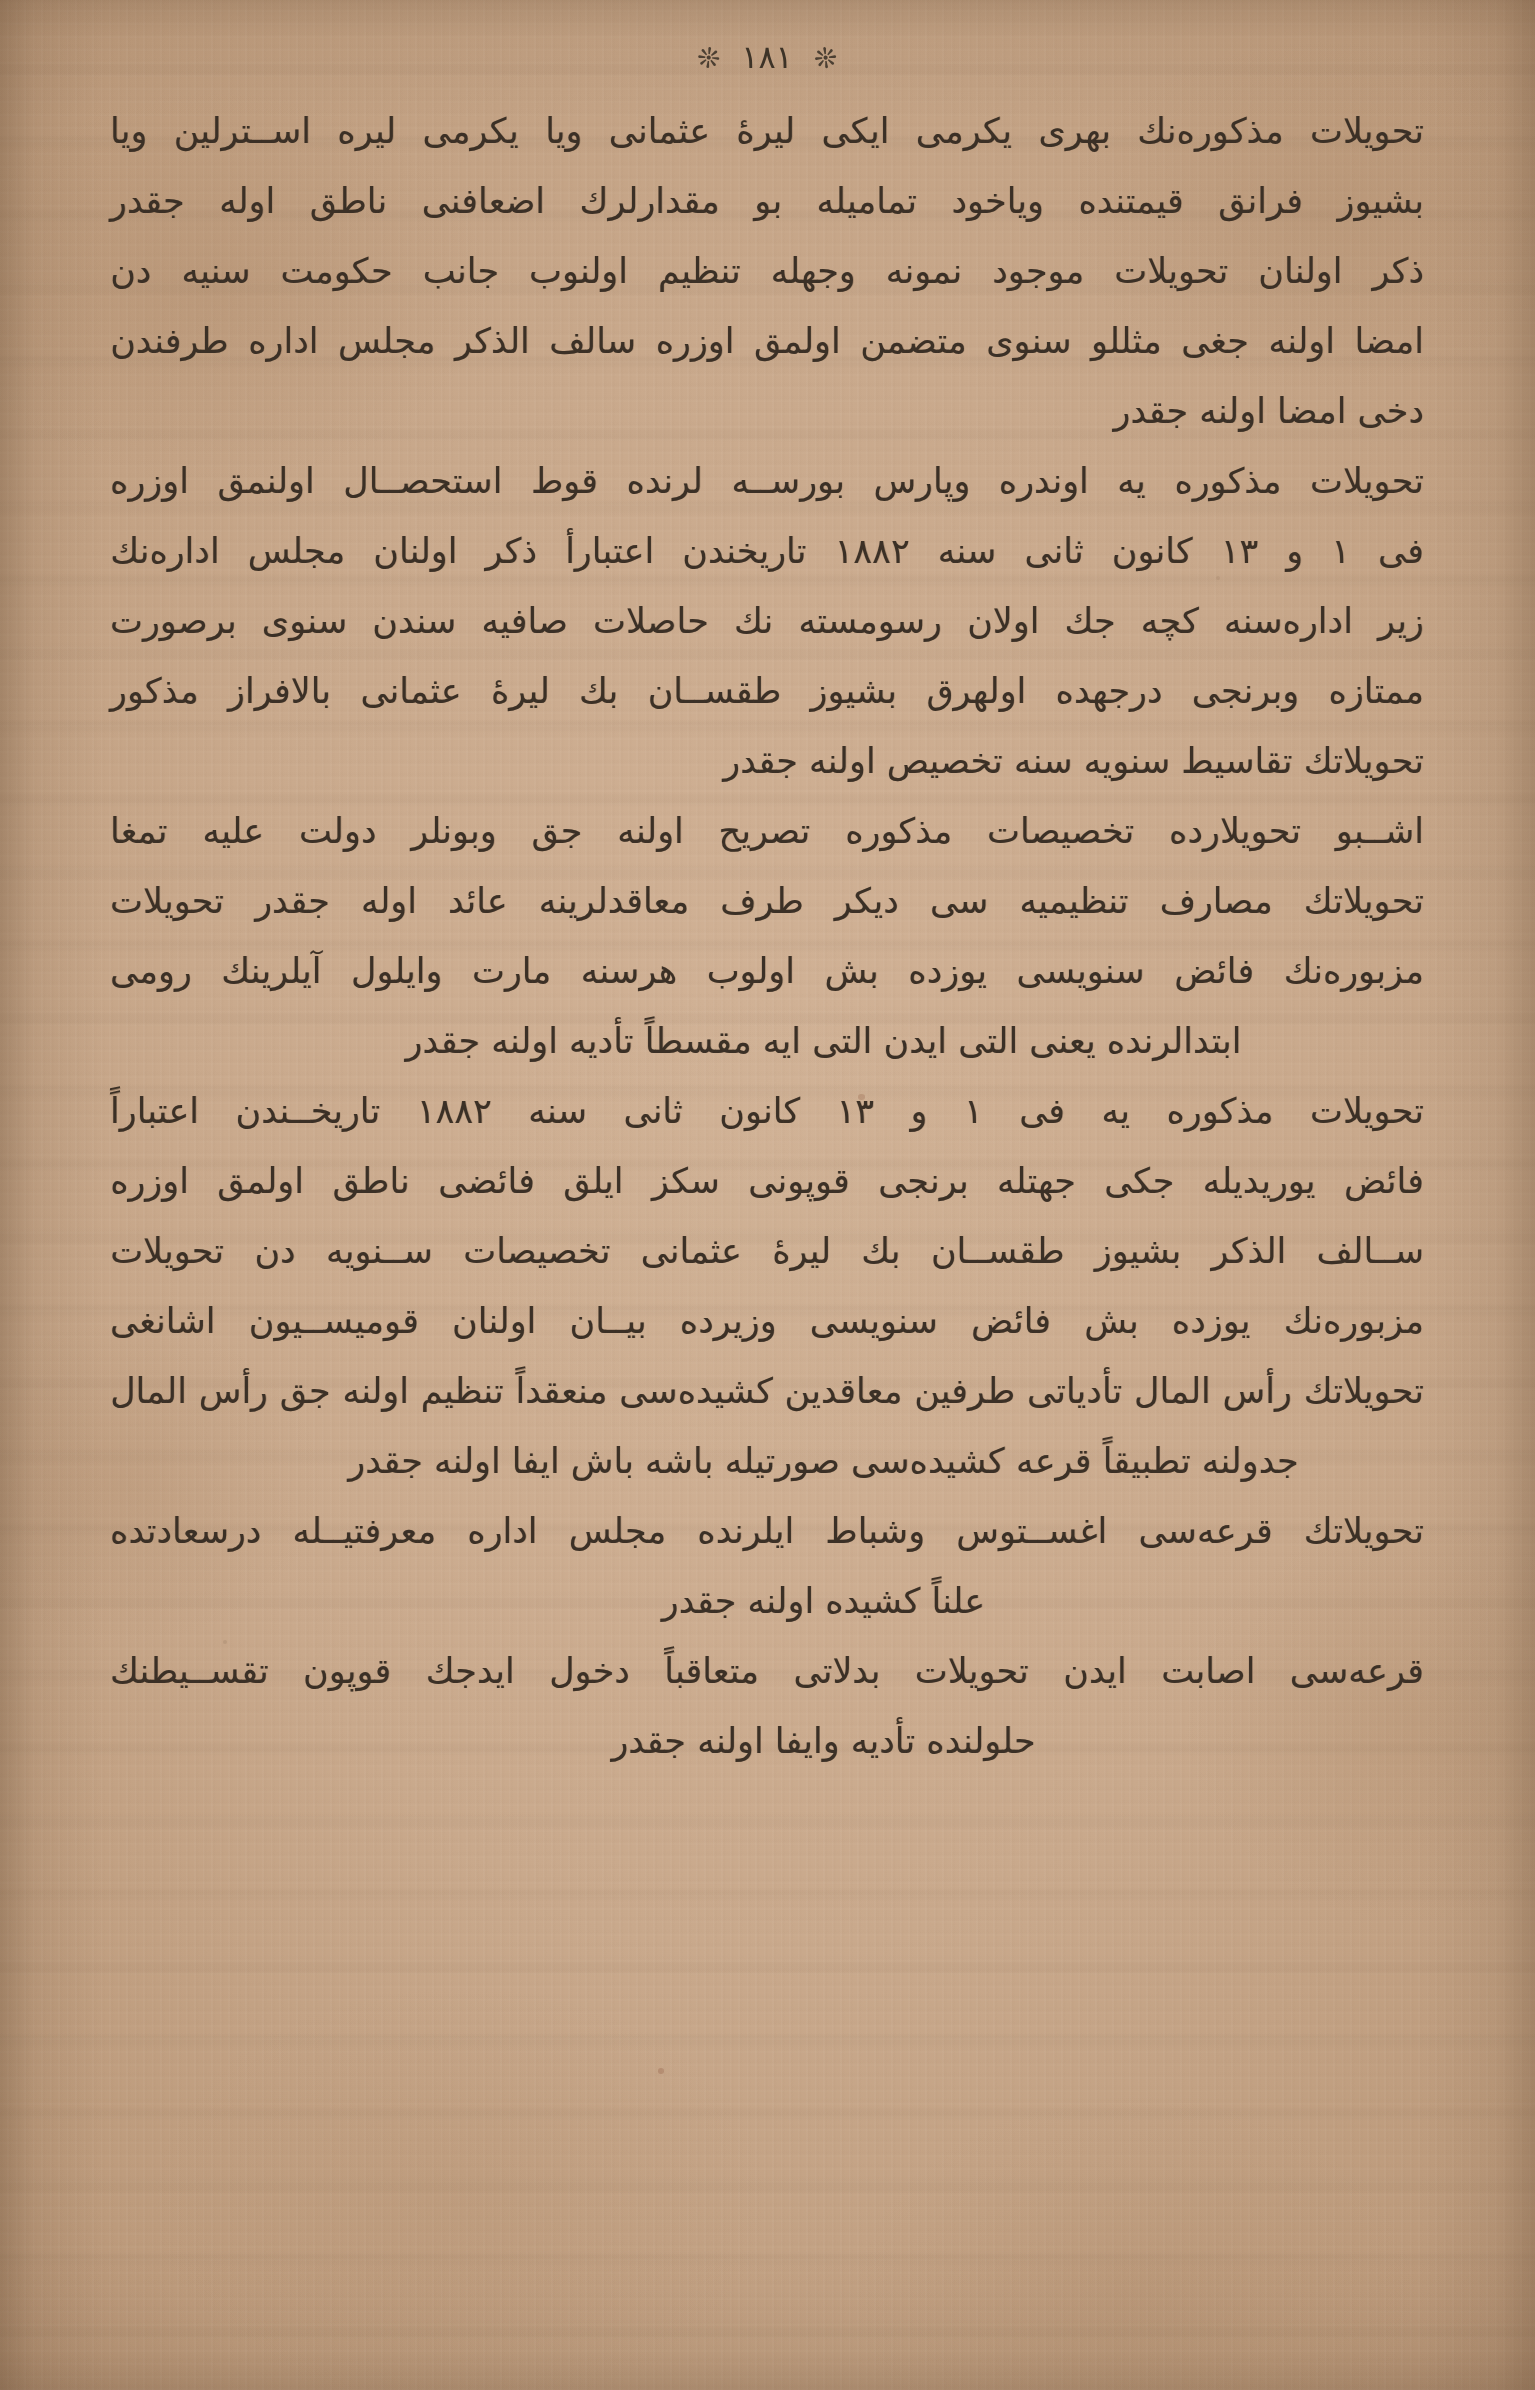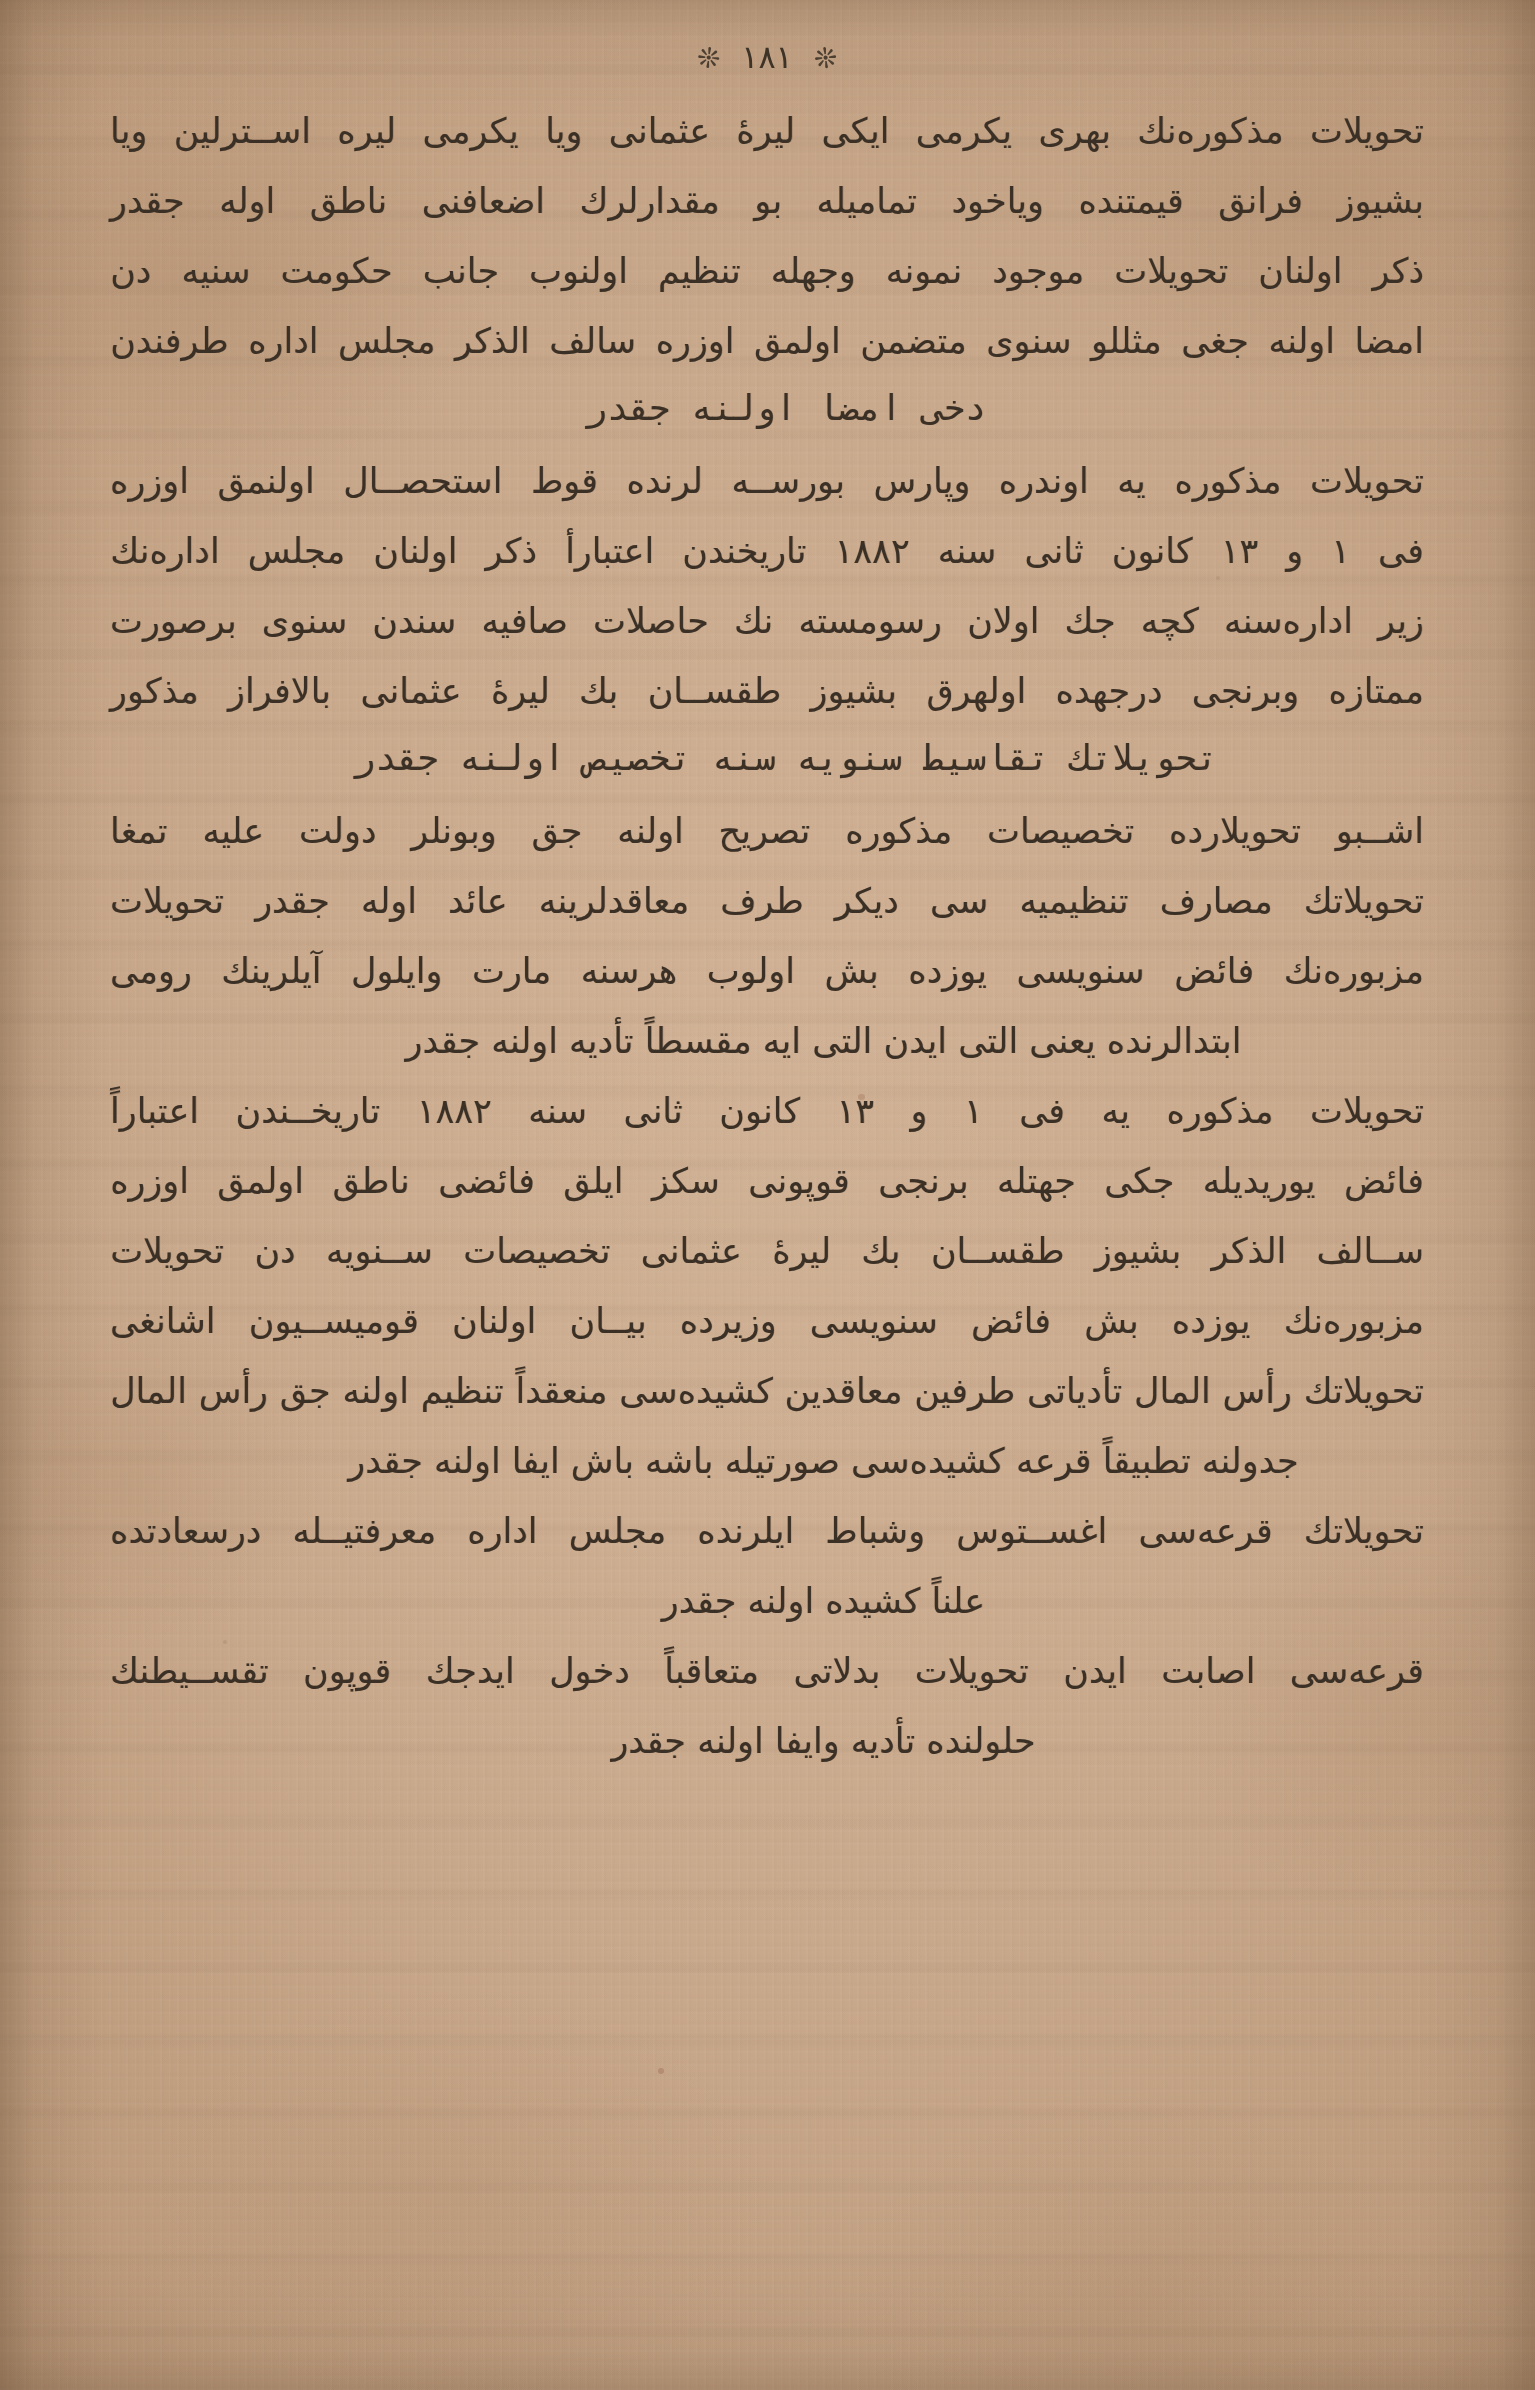--- a/index.html
+++ b/index.html
@@ -136,23 +136,22 @@
   .line.full {
     display: flex;
     justify-content: space-between;
     white-space: normal;
   }
   .line.full > span { display: inline-block; }
 
   
   .line.short {
     display: block;
-    text-align: center;
+    text-align: right;
     padding-left: 38px;
-    font-family: Liberation Mono, monospace;
   }
   .line.short-left {
     display: block;
     text-align: center;
     padding-left: 113px;
   }
 
   
   .speck {
     position: absolute;

